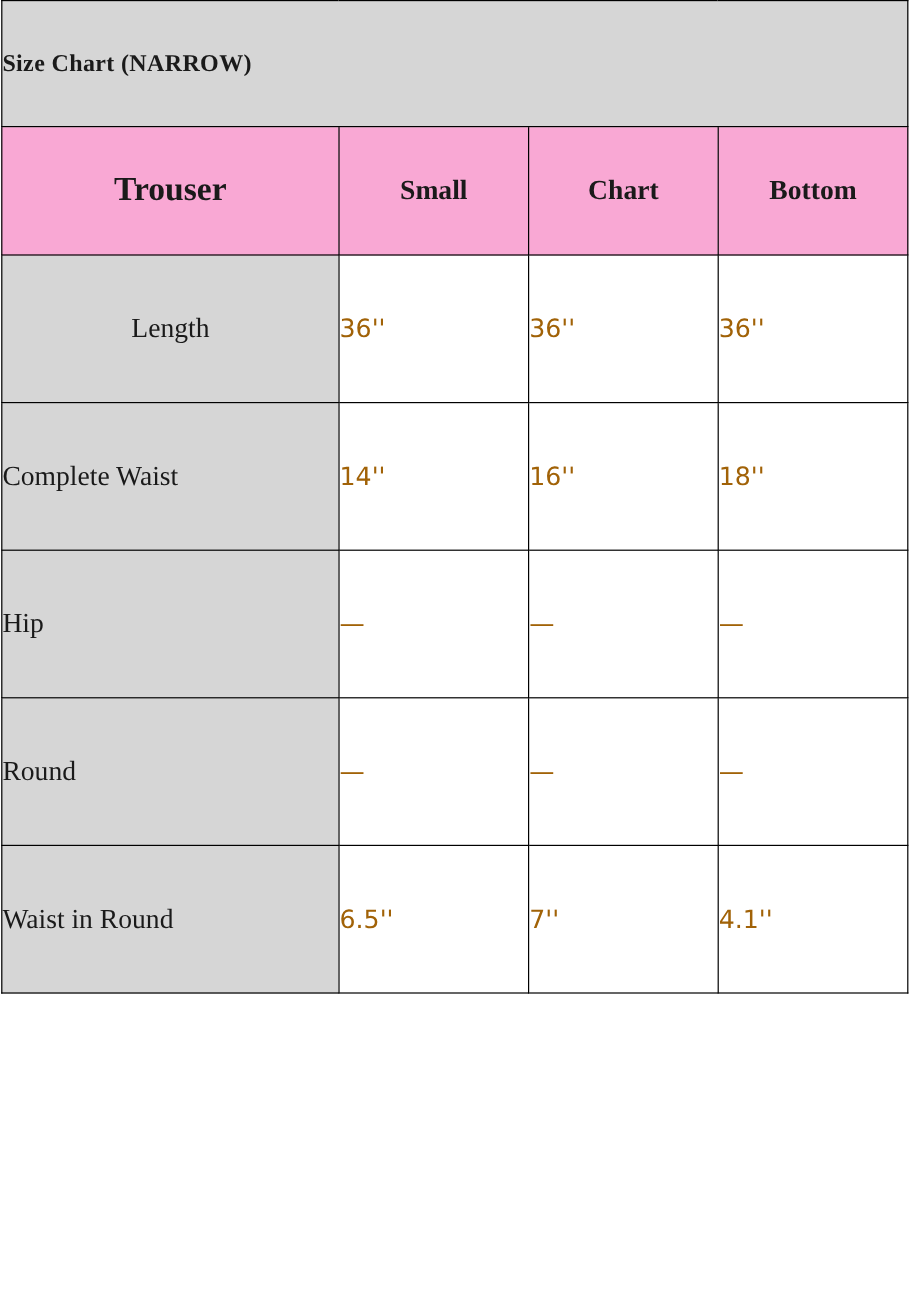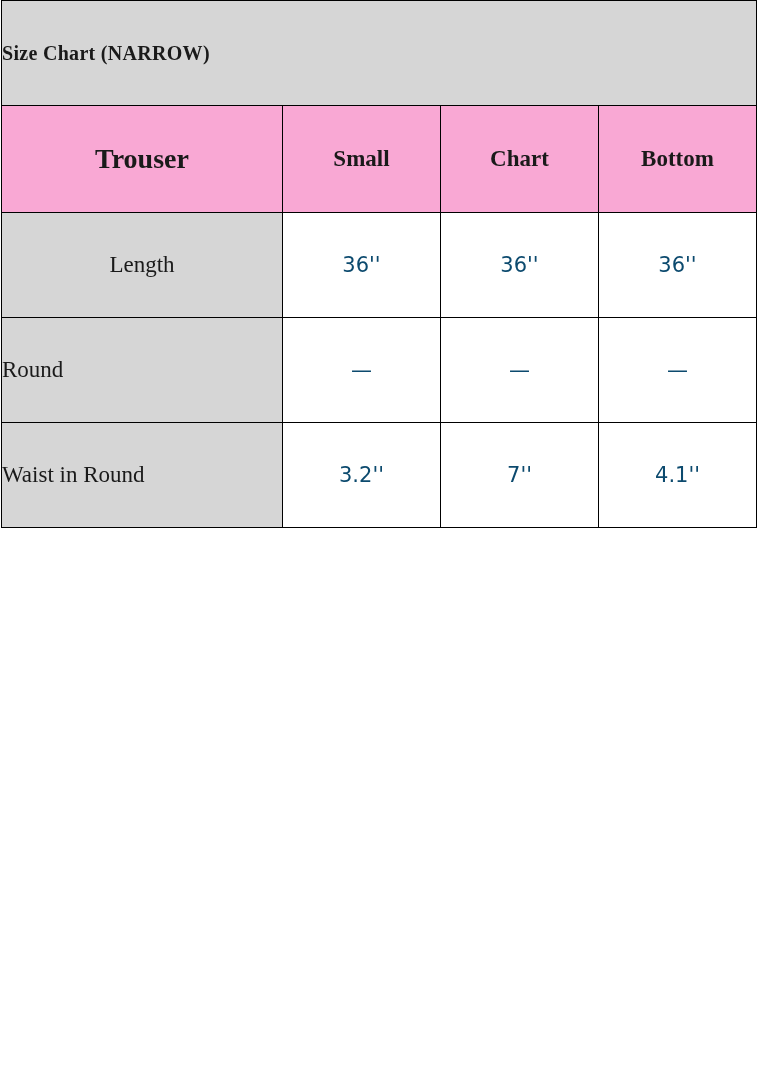--- a/index.html
+++ b/index.html
@@ -53,39 +53,38 @@
   }
   .head-cell.label {
     font-size: 28px;
   }
   .head-cell.size {
     font-size: 23px;
     text-align: center;
   }
   .row-label {
     background: #d6d6d6;
-    height: 105px;
+    height: 123px;
     vertical-align: middle;
     font-size: 23px;
     font-weight: normal;
     text-align: left;
     padding-left: 14px;
     box-sizing: border-box;
   }
   .row-label.centered {
     text-align: center;
     padding-left: 0;
   }
   .value-cell {
     background: #ffffff;
-    text-align: center;
     vertical-align: middle;
     font-family: "DejaVu Sans", sans-serif;
     font-size: 21px;
-    color: #0c4a6e;
+    color: #a16207;
   }
   .value-cell.dash {
     font-size: 21px;
   }
 </style>
 </head>
 <body>
 
 <div class="sheet">
   <table class="size-chart">
@@ -105,26 +104,38 @@
         <td class="head-cell size">Chart</td>
         <td class="head-cell size">Bottom</td>
       </tr>
     <tr>
           <td class="row-label centered">Length</td>
           <td class="value-cell">36''</td>
           <td class="value-cell">36''</td>
           <td class="value-cell">36''</td>
         </tr>
         <tr>
+          <td class="row-label">Complete Waist</td>
+          <td class="value-cell">14''</td>
+          <td class="value-cell">16''</td>
+          <td class="value-cell">18''</td>
+        </tr>
+        <tr>
+          <td class="row-label">Hip</td>
+          <td class="value-cell dash">—</td>
+          <td class="value-cell dash">—</td>
+          <td class="value-cell dash">—</td>
+        </tr>
+        <tr>
           <td class="row-label">Round</td>
           <td class="value-cell dash">—</td>
           <td class="value-cell dash">—</td>
           <td class="value-cell dash">—</td>
         </tr>
         <tr>
           <td class="row-label">Waist in Round</td>
-          <td class="value-cell">3.2''</td>
+          <td class="value-cell">6.5''</td>
           <td class="value-cell">7''</td>
           <td class="value-cell">4.1''</td>
         </tr>
       </tbody>
   </table>
 </div>
 
 </body></html>

